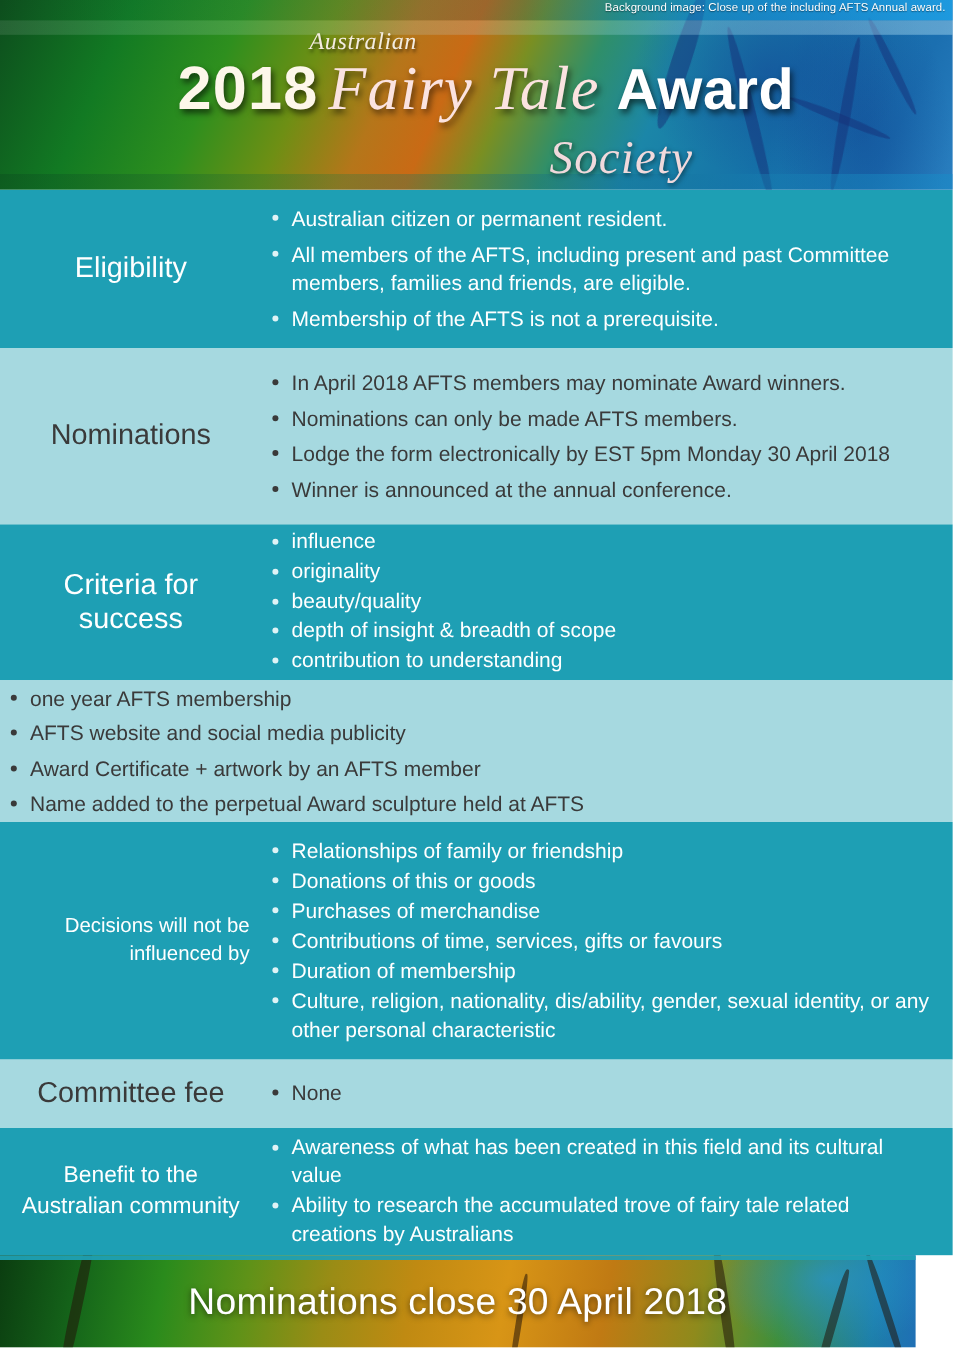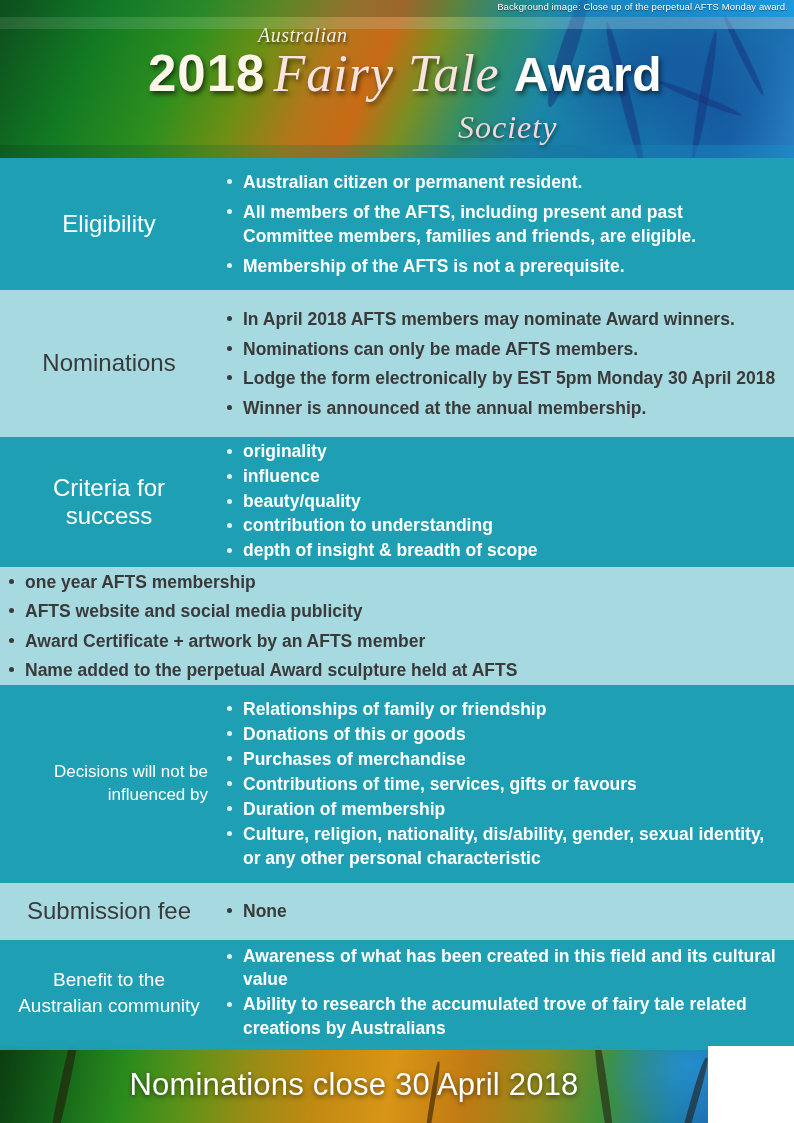--- a/index.html
+++ b/index.html
@@ -128,21 +128,21 @@
     text-shadow:2px 3px 5px rgba(0,0,0,.55);
   }
   .t-award {
     font-family:"Liberation Sans", sans-serif; font-weight:bold;
     font-size:48px; color:#ffffff; letter-spacing:.5px; margin-left:14px;
     text-shadow:2px 3px 5px rgba(0,0,0,.6);
   }
   .t-society {
     position:absolute; left:310px; top:85px;
     font-family:"Liberation Serif", serif; font-style:italic;
-    font-size:32px; color:#f0d9dc; letter-spacing:1px;
+    font-size:39px; color:#f0d9dc; letter-spacing:1px;
     text-shadow:1px 2px 4px rgba(0,0,0,.55);
   }
 
   
   .section { display:flex; width:794px; align-items:center; }
   .section.dark { background:#1e9fb4; color:#ffffff; }
   .section.light { background:#a6d9e0; color:#3a3a3a; }
 
   .sec-label {
     width:218px; flex:0 0 218px;
@@ -154,21 +154,20 @@
   .sec-label.smallish { font-size:19px; line-height:1.38; }
 
   .sec-list { flex:1 1 auto; padding:0 16px 0 0; }
   ul.bullets { list-style:none; }
   ul.bullets li {
     position:relative;
     padding-left:25px;
     font-size:17.5px;
     line-height:1.40;
     margin:0 0 5px 0;
-    font-weight:bold;
   }
   ul.bullets li:last-child { margin-bottom:0; }
   ul.bullets li::before {
     content:"";
     position:absolute; left:9px; top:9px;
     width:5px; height:5px; border-radius:50%;
     background:currentColor;
   }
   .section.dark ul.bullets li::before { background:#dff3f6; }
   .section.light ul.bullets li::before { background:#3a3a3a; }
@@ -181,21 +180,21 @@
   #sec-decisions   { height:198px; }
   #sec-fee         { height:57px; }
   #sec-benefit     { height:106px; }
 
   #sec-criteria ul.bullets li { margin-bottom:1px; line-height:1.37; }
   #sec-decisions ul.bullets li { margin-bottom:1px; line-height:1.38; }
   #sec-benefit ul.bullets li { margin-bottom:1px; line-height:1.35; }
 
   
   .footer {
-    position:relative; width:708px; height:77px; overflow:hidden;
+    position:relative; width:763px; height:77px; overflow:hidden;
     background:
       radial-gradient(ellipse 150px 90px at 690px 20px, rgba(40,150,220,.65) 0%, rgba(40,150,220,0) 65%),
       linear-gradient(100deg,
         #0b3d10 0%, #15651a 9%, #2a8b1c 18%,
         #5f9218 27%, #9a8c15 36%, #c08a12 45%,
         #d89516 55%, #c07a13 66%, #8f8a1c 76%,
         #3f8f3a 85%, #1d7fa8 95%, #1f6fb5 100%);
     padding-left: 36px;
   }
   .ft-branch { position:absolute; background:rgba(35,20,10,.55); border-radius:40%; }
@@ -218,21 +217,21 @@
   <div class="header">
     <div class="hdr-branch" style="left:560px; top:-10px; width:16px; height:120px; transform:rotate(18deg);"></div>
     <div class="hdr-branch" style="left:620px; top:20px; width:10px; height:150px; transform:rotate(-14deg);"></div>
     <div class="hdr-branch" style="left:700px; top:30px; width:9px; height:130px; transform:rotate(10deg);"></div>
     <div class="hdr-branch" style="left:740px; top:10px; width:7px; height:90px; transform:rotate(-26deg);"></div>
     <div class="hdr-branch" style="left:655px; top:95px; width:90px; height:7px; transform:rotate(22deg);"></div>
     <div class="hdr-band-top"></div>
     <div class="hdr-band-mid"></div>
     <div class="hdr-band-bottom"></div>
 
-    <div class="hdr-caption">Background image: Close up of the perpetual AFTS Monday award.</div>
+    <div class="hdr-caption">Background image: Close up of the including AFTS Annual award.</div>
 
 
     <div class="title-block">
       <div class="t-australian">Australian</div>
       <div class="t-main">
         <span class="t-2018">2018</span><span class="t-fairytale">Fairy Tale</span><span class="t-award">Award</span>
       </div>
       <div class="t-society">Society</div>
     </div>
   </div>
@@ -248,34 +247,34 @@
     </div>
   </div>
 
   <div class="section light" id="sec-nominations">
     <div class="sec-label">Nominations</div>
     <div class="sec-list">
       <ul class="bullets">
         <li>In April 2018 AFTS members may nominate Award winners.</li>
         <li>Nominations can only be made AFTS members.</li>
         <li>Lodge the form electronically by EST 5pm Monday 30 April 2018</li>
-        <li>Winner is announced at the annual membership.</li>
+        <li>Winner is announced at the annual conference.</li>
       </ul>
     </div>
   </div>
 
   <div class="section dark" id="sec-criteria">
     <div class="sec-label">Criteria for success</div>
     <div class="sec-list">
       <ul class="bullets">
+        <li>influence</li>
         <li>originality</li>
-        <li>influence</li>
         <li>beauty/quality</li>
+        <li>depth of insight &amp; breadth of scope</li>
         <li>contribution to understanding</li>
-        <li>depth of insight &amp; breadth of scope</li>
       </ul>
     </div>
   </div>
 
   <div class="section light" id="sec-prize">
     <div class="sec-list">
       <ul class="bullets">
         <li>one year AFTS membership</li>
         <li>AFTS website and social media publicity</li>
         <li>Award Certificate + artwork by an AFTS member</li>
@@ -292,21 +291,21 @@
         <li>Donations of this or goods</li>
         <li>Purchases of merchandise</li>
         <li>Contributions of time, services, gifts or favours</li>
         <li>Duration of membership</li>
         <li>Culture, religion, nationality, dis/ability, gender, sexual identity, or any other personal characteristic</li>
       </ul>
     </div>
   </div>
 
   <div class="section light" id="sec-fee">
-    <div class="sec-label">Submission fee</div>
+    <div class="sec-label">Committee fee</div>
     <div class="sec-list">
       <ul class="bullets">
         <li>None</li>
       </ul>
     </div>
   </div>
 
   <div class="section dark" id="sec-benefit">
     <div class="sec-label smallish">Benefit to the Australian community</div>
     <div class="sec-list">

